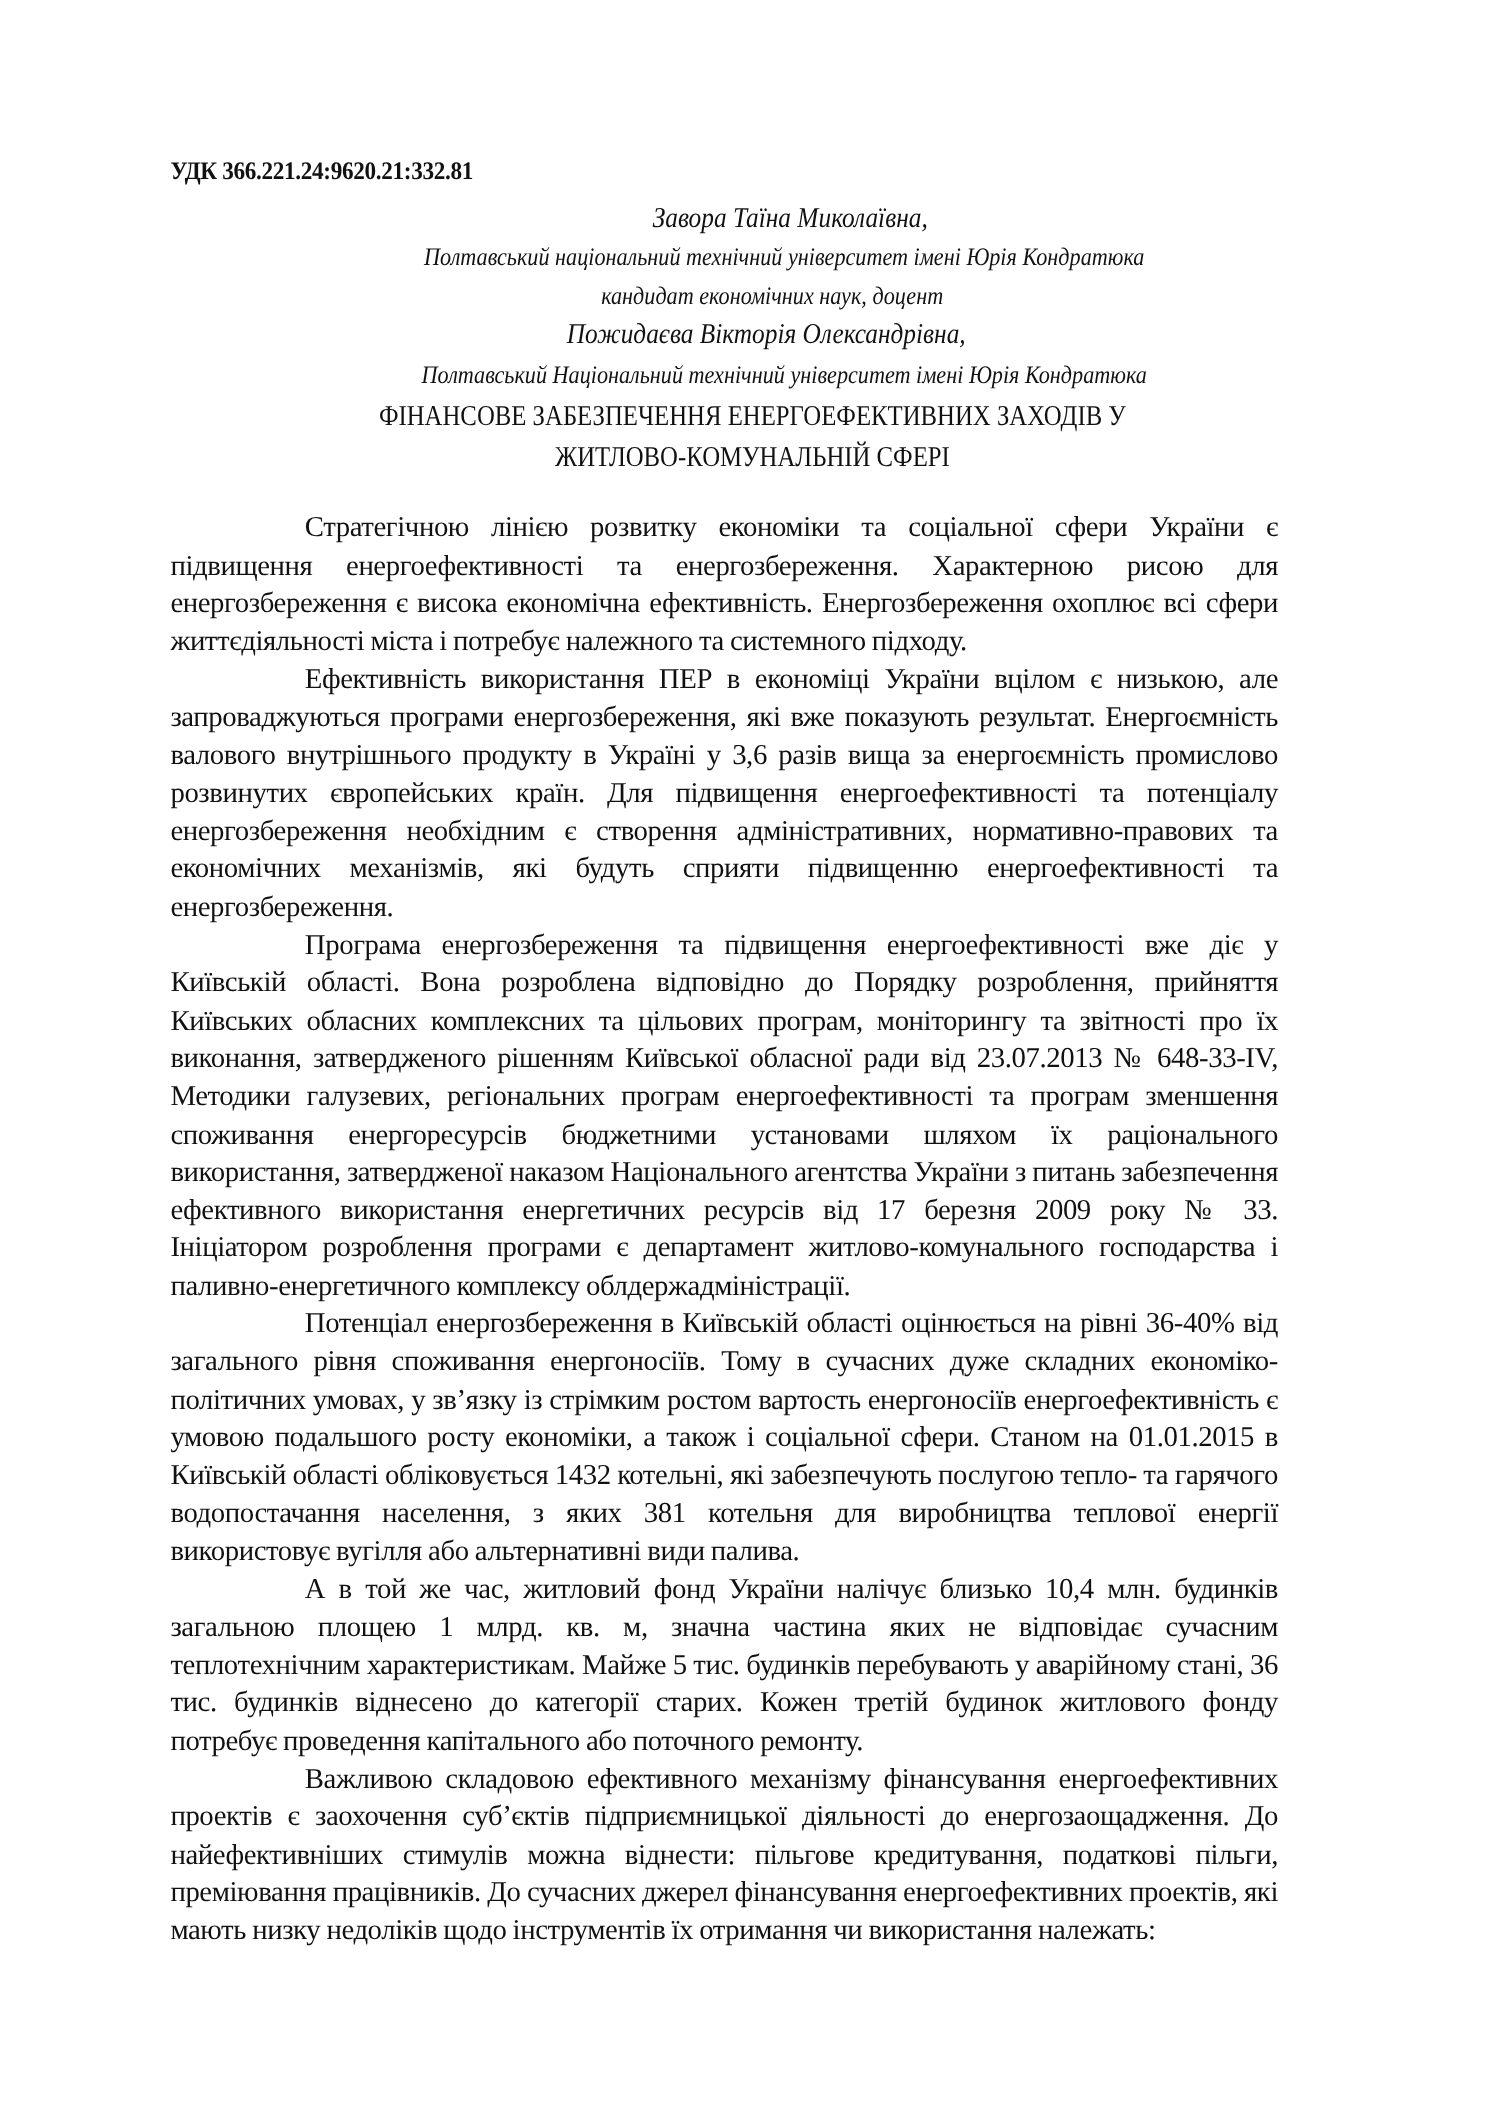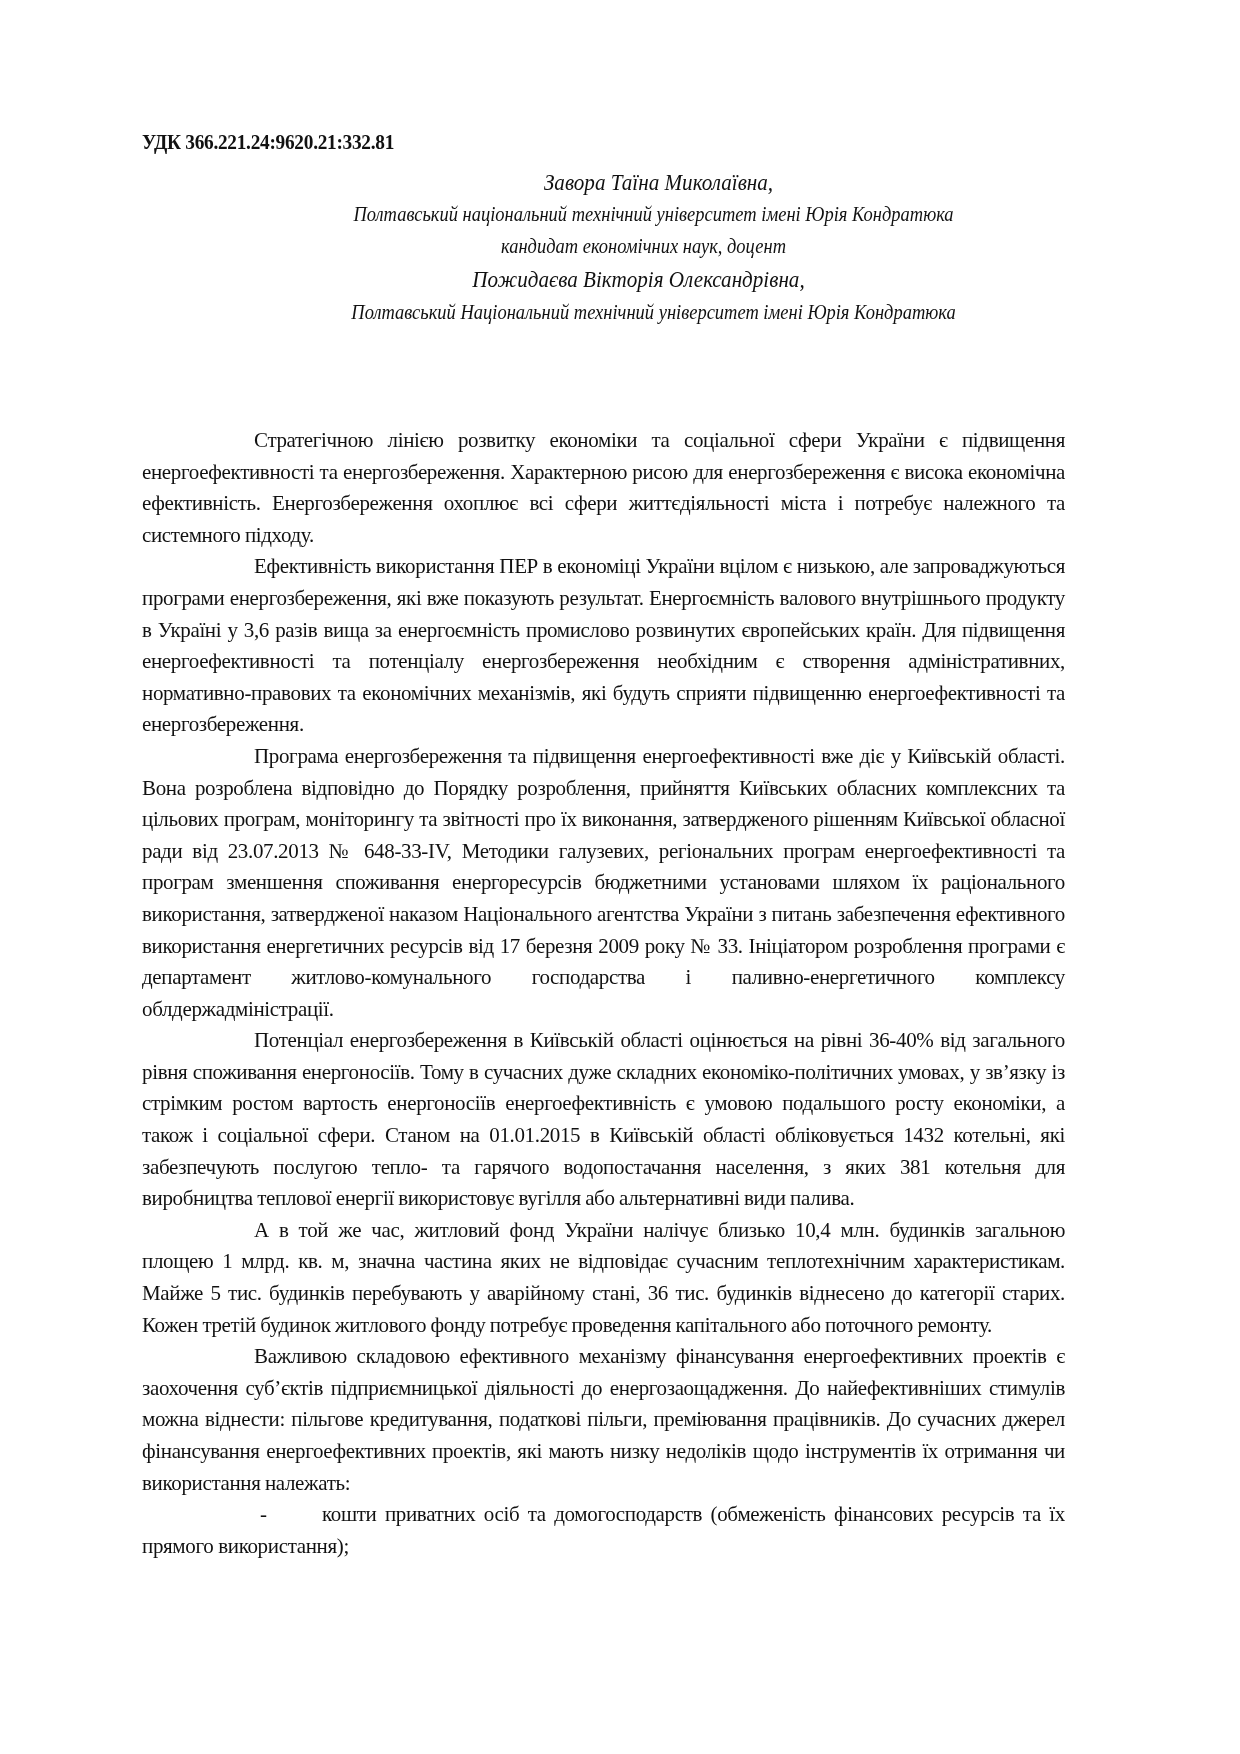--- a/index.html
+++ b/index.html
@@ -26,21 +26,21 @@
   .a-aff2 { font-size: 21px; height: 32px; line-height: 32px; margin-left: 100px; }
 
   .title-block { position: absolute; left: 142px; width: 970px; top: 330px; }
   .title-line {
     text-align: center; font-size: 24px; line-height: 34px; white-space: nowrap;
     transform: scaleX(0.86); transform-origin: center top;
   }
 
   .body {
     position: absolute; left: 142px; top: 425px; width: 923px;
-    font-size: 21px; line-height: 31.6px;
+    font-size: 24px; line-height: 31.6px;
   }
   .para {
     text-align: justify; text-indent: 112px; margin: 0;
     letter-spacing: -0.35px; word-spacing: -0.5px;
   }
   .bullet {
     margin: 0; text-align: justify; letter-spacing: -0.35px;
     position: relative; padding-left: 0;
   }
   .bullet .dash { display: inline-block; width: 62px; margin-left: 118px; }
@@ -53,24 +53,27 @@
   <div class="udk">УДК 366.221.24:9620.21:332.81</div>
 
   <div class="author-block">
     <div class="author-line a-name1">Завора Таїна Миколаївна,</div>
     <div class="author-line a-aff1">Полтавський національний технічний університет імені Юрія Кондратюка</div>
     <div class="author-line a-deg">кандидат економічних наук, доцент</div>
     <div class="author-line a-name2">Пожидаєва Вікторія Олександрівна,</div>
     <div class="author-line a-aff2">Полтавський Національний технічний університет  імені Юрія Кондратюка</div>
   </div>
 
+  <div class="title-block">
+    <div class="title-line">ФІНАНСОВЕ ЗАБЕЗПЕЧЕННЯ ЕНЕРГОЕФЕКТИВНИХ ЗАХОДІВ У</div>
+    <div class="title-line">ЖИТЛОВО-КОМУНАЛЬНІЙ СФЕРІ</div>
+  </div>
 
   <div class="body">
     <p class="para">Стратегічною лінією розвитку економіки та соціальної сфери  України є підвищення енергоефективності та енергозбереження. Характерною рисою для енергозбереження є висока економічна ефективність. Енергозбереження охоплює всі сфери життєдіяльності міста і потребує належного та системного підходу.</p>
     <p class="para">Ефективність використання ПЕР в економіці України вцілом є низькою, але запроваджуються програми енергозбереження, які вже показують результат. Енергоємність валового внутрішнього продукту в Україні у 3,6 разів вища за енергоємність промислово розвинутих європейських країн. Для підвищення енергоефективності та потенціалу енергозбереження необхідним є створення адміністративних, нормативно-правових та економічних механізмів, які будуть сприяти підвищенню енергоефективності та енергозбереження.</p>
     <p class="para">Програма енергозбереження та підвищення енергоефективності вже діє у Київській області. Вона розроблена відповідно до Порядку розроблення, прийняття Київських обласних комплексних та цільових програм, моніторингу та звітності про їх виконання, затвердженого рішенням Київської обласної ради від 23.07.2013 № 648-33-IV, Методики галузевих, регіональних програм енергоефективності та програм зменшення споживання енергоресурсів бюджетними установами шляхом їх раціонального використання, затвердженої наказом Національного агентства України з питань забезпечення ефективного використання енергетичних ресурсів від 17 березня 2009 року № 33. Ініціатором розроблення програми є департамент житлово-комунального господарства і паливно-енергетичного комплексу облдержадміністрації.</p>
     <p class="para">Потенціал енергозбереження в Київській області оцінюється на рівні 36-40% від загального рівня споживання енергоносіїв. Тому в сучасних дуже складних економіко-політичних умовах, у зв’язку із стрімким ростом вартость енергоносіїв енергоефективність є умовою подальшого росту економіки, а також і соціальної сфери. Станом на 01.01.2015  в Київській області обліковується 1432 котельні, які забезпечують послугою тепло- та гарячого водопостачання населення, з яких 381 котельня для виробництва теплової енергії використовує вугілля або альтернативні види палива.</p>
     <p class="para">А в той же час, житловий фонд України налічує близько 10,4 млн. будинків загальною площею 1 млрд. кв. м, значна частина яких не відповідає сучасним теплотехнічним характеристикам. Майже 5 тис. будинків перебувають у аварійному стані, 36 тис. будинків віднесено до категорії старих. Кожен третій будинок житлового фонду потребує проведення капітального або поточного ремонту.</p>
     <p class="para">Важливою складовою ефективного механізму фінансування енергоефективних проектів є заохочення суб’єктів підприємницької діяльності до енергозаощадження. До найефективніших стимулів можна віднести: пільгове кредитування, податкові пільги, преміювання працівників. До сучасних джерел фінансування енергоефективних проектів, які мають низку недоліків щодо інструментів їх отримання чи використання належать:</p>
-    <p class="bullet"><span class="dash">-</span><span>кошти приватних осіб та домогосподарств (обмеженість фінансових ресурсів та їх прямого використання);</span></p>
   </div>
 
 </div>
 
 </body></html>

